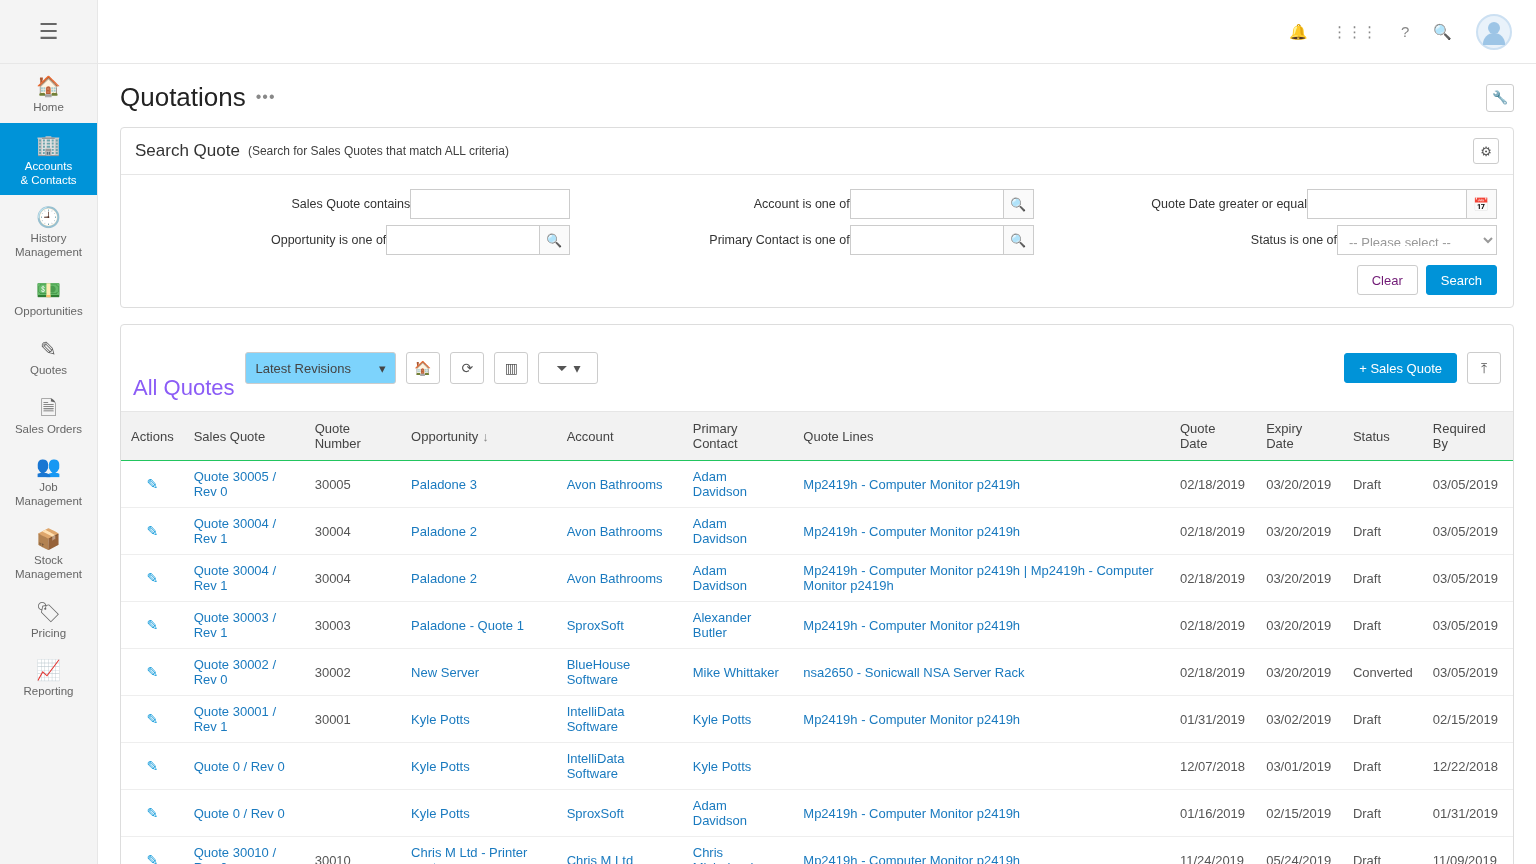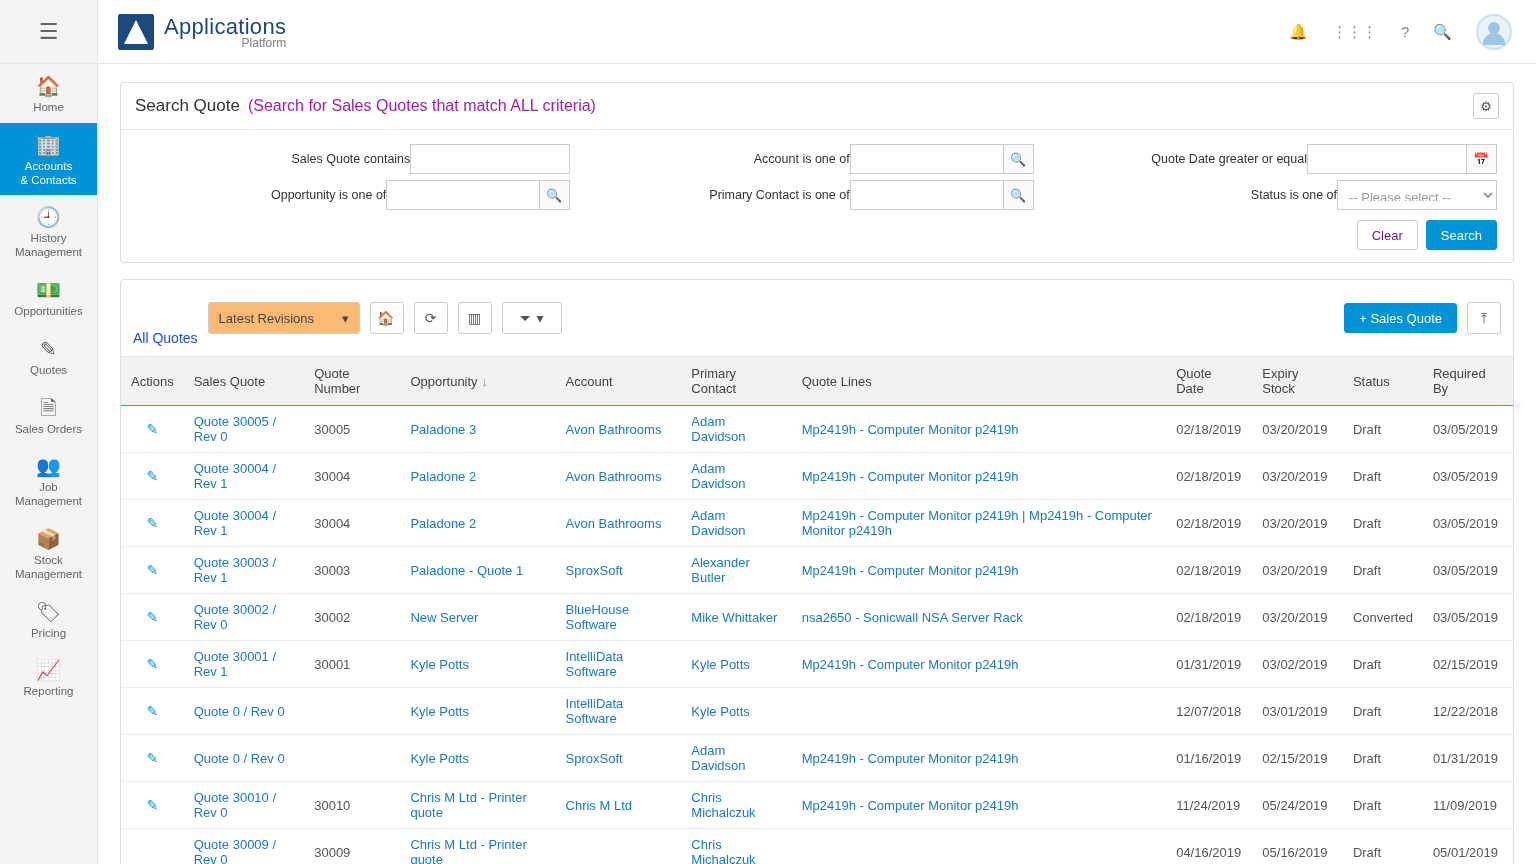--- a/index.html
+++ b/index.html
@@ -33,68 +33,61 @@
 
 .page-title-row { display: flex; align-items: center; justify-content: space-between; margin-bottom: 14px; }
 .page-title { font-size: 26px; color: #222; font-weight: 400; display: flex; align-items: center; gap: 10px; }
 .page-title .more { color: #888; font-size: 16px; letter-spacing: 1px; padding-bottom: 2px; }
 .wrench-btn { width: 28px; height: 28px; border: 1px solid #ccc; border-radius: 3px; display: flex; align-items: center; justify-content: center; color: #555; background: #fff; cursor: pointer; }
 
 
 .panel { border: 1px solid #ddd; border-radius: 4px; margin-bottom: 16px; }
 .panel-header { padding: 10px 14px; border-bottom: 1px solid #e6e6e6; display: flex; align-items: center; }
 .panel-title { font-size: 17px; color: #333; }
-.panel-sub { font-size: 16px; color: #a21caf; margin-left: 8px; }
+.panel-sub { font-size: 12px; color: #404040; margin-left: 8px; }
 .panel-gear { margin-left: auto; width: 26px; height: 26px; border: 1px solid #ccc; border-radius: 3px; display: flex; align-items: center; justify-content: center; color: #555; cursor: pointer; font-size: 13px; }
 .panel-body { padding: 14px 16px 12px; }
 
 .search-grid { display: grid; grid-template-columns: 1fr 1fr 1fr; gap: 6px 30px; }
 .field { display: flex; align-items: center; justify-content: flex-end; }
 .field label { font-size: 12.5px; color: #333; text-align: right; }
 .input-wrap { display: flex; }
 .input-wrap input, .input-wrap select { height: 30px; border: 1px solid #ccc; padding: 8px 7px; font-size: 13px; color: #555; background: #fff; }
 .input-wrap .addon { width: 30px; height: 30px; border: 1px solid #ccc; border-left: none; display: flex; align-items: center; justify-content: center; color: #777; background: #fafafa; cursor: pointer; font-size: 13px; }
 .w-md input { width: 160px; }
 .w-lg input { width: 154px; }
 .w-date input { width: 160px; }
 .w-sel select { width: 160px; color: #999; }
 
 .search-actions { display: flex; justify-content: flex-end; gap: 8px; margin-top: 10px; }
 .btn { height: 30px; padding: 0 14px; border: 1px solid #ccc; background: #fff; border-radius: 3px; font-size: 13px; cursor: pointer; color: #701a75; }
 .btn-primary { background: #0093d8; border-color: #0093d8; color: #fff; }
 
 
 .tbl-header { padding: 10px 12px; border-bottom: 1px solid #e6e6e6; display: flex; align-items: center; gap: 10px; }
-.tbl-title { font-size: 14px; color: #1d4ed8; margin-top: 40px; }
-.dd { height: 32px; border: 1px solid #ccc; border-radius: 3px; display: flex; align-items: center; padding: 0 10px; gap: 28px; font-size: 13px; color: #444; cursor: pointer; background: #fdba74; }
+.tbl-title { font-size: 22px; color: #8b5cf6; margin-top: 40px; }
+.dd { height: 32px; border: 1px solid #ccc; border-radius: 3px; display: flex; align-items: center; padding: 0 10px; gap: 28px; font-size: 13px; color: #444; cursor: pointer; background: #7dd3fc; }
 .icon-btn { width: 34px; height: 32px; border: 1px solid #ccc; border-radius: 3px; display: flex; align-items: center; justify-content: center; color: #555; background: #fff; cursor: pointer; font-size: 14px; }
 .icon-btn.wide { width: 60px; gap: 6px; }
 .tbl-header-spacer { flex: 1; }
 
 table.data { width: 100%; border-collapse: collapse; }
 table.data thead th { background: #f2f2f2; text-align: left; font-weight: 400; font-size: 13px; color: #444; padding: 9px 10px; border-bottom: 1px solid #22c55e; }
 table.data tbody td { padding: 8px 10px; border-bottom: 1px solid #eee; font-size: 13px; vertical-align: middle; }
 .edit-icon { color: #0093d8; cursor: pointer; font-size: 14px; }
 th .sort { color: #888; margin-left: 4px; }
 
 .col-actions { width: 56px; text-align: center !important; }
 </style>
 </head>
 <body>
 
 <div class="top-header">
   <div class="hamburger-cell">
     <span class="hamburger">☰</span>
-  </div>
-  <div class="brand">
-    <div class="brand-logo"></div>
-    <div class="brand-text">
-      <div class="t1">Applications</div>
-      <div class="t2">Platform</div>
-    </div>
   </div>
   <div class="header-spacer"></div>
   <div class="header-icons">
     <span>🔔</span>
     <span>⋮⋮⋮</span>
     <span>?</span>
     <span>🔍</span>
     <div class="avatar"></div>
   </div>
 </div>
@@ -144,20 +137,27 @@
       </div>
     <div class="nav-item">
         <span class="nav-icon">📈</span>
         <span>Reporting</span>
       </div>
     <div class="sidebar-spacer"></div>
 
   </div>
 
   <div class="main">
+    <div class="page-title-row">
+      <div class="page-title">
+        <span>Quotations</span>
+        <span class="more">•••</span>
+      </div>
+      <div class="wrench-btn">🔧</div>
+    </div>
 
     <div class="panel">
       <div class="panel-header">
         <span class="panel-title">Search Quote</span>
         <span class="panel-sub">(Search for Sales Quotes that match ALL criteria)</span>
         <div class="panel-gear">⚙</div>
       </div>
       <div class="panel-body">
         <div class="search-grid">
           <div class="field">
@@ -233,21 +233,21 @@
         <thead>
           <tr>
             <th class="col-actions">Actions</th>
             <th>Sales Quote</th>
             <th>Quote Number</th>
             <th><span>Opportunity</span><span class="sort">↓</span></th>
             <th>Account</th>
             <th>Primary Contact</th>
             <th>Quote Lines</th>
             <th>Quote Date</th>
-            <th>Expiry Stock</th>
+            <th>Expiry Date</th>
             <th>Status</th>
             <th>Required By</th>
           </tr>
         </thead>
         <tbody id="rows">
             <tr>
               <td class="col-actions"><span class="edit-icon">✎</span></td>
               <td><a href="#">Quote 30005 / Rev 0</a></td>
               <td>30005</td>
               <td><a href="#">Paladone 3</a></td>

